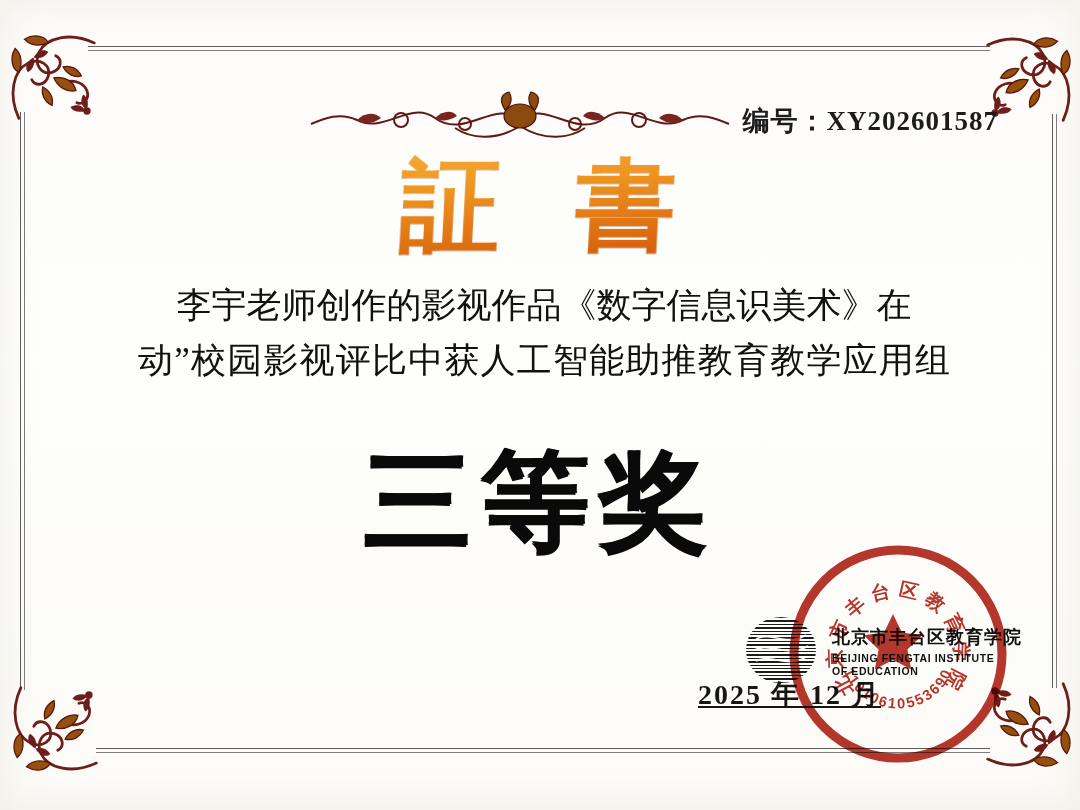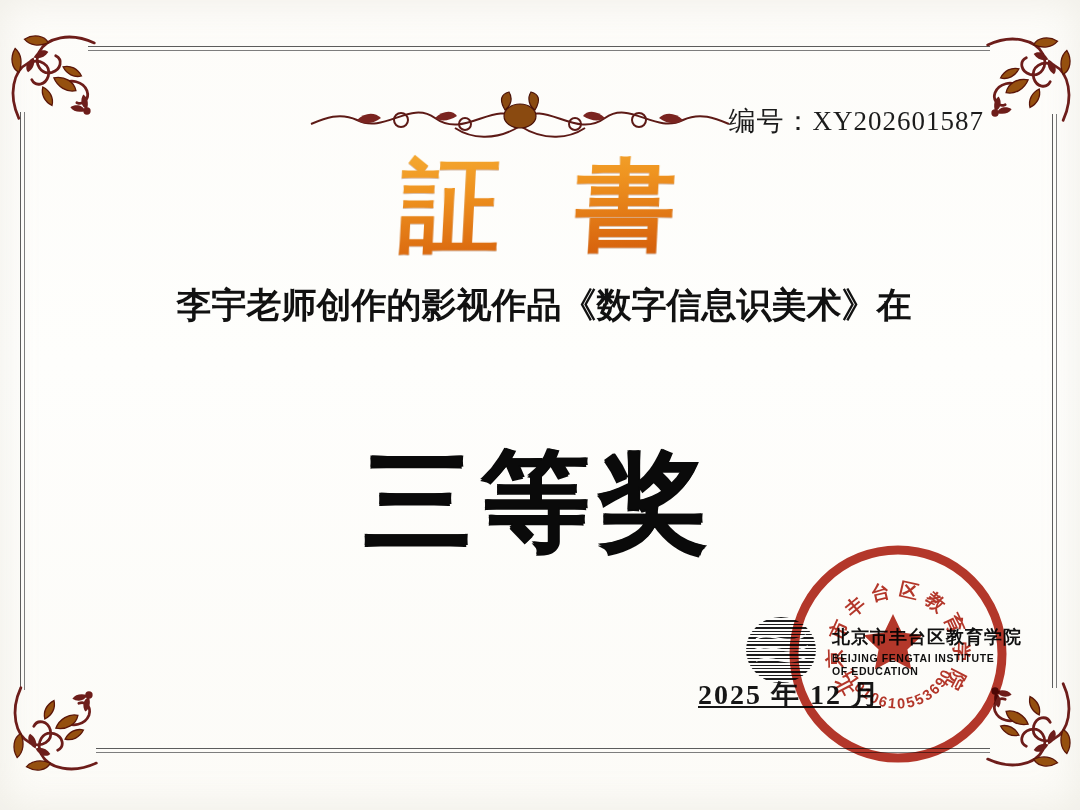--- a/index.html
+++ b/index.html
@@ -25,38 +25,38 @@
   .corner.tl { left:6px;   top:30px; }
   .corner.tr { left:984px; top:32px;  transform:scaleX(-1); }
   .corner.bl { left:8px;   top:684px; transform:scaleY(-1); }
   .corner.br { left:984px; top:680px; transform:scale(-1,-1); }
 
   
   .flourish { position:absolute; left:305px; top:90px; width:430px; height:62px; }
 
   
   .serial {
-    position:absolute; top:103px; right:96px;
-    font-size:27px; color:#1c1c1c; letter-spacing:1px; font-weight:400;
+    position:absolute; top:103px; right:82px;
+    font-size:27px; color:#1c1c1c; letter-spacing:1px; font-weight:700;
   }
 
   
   .cert-title {
     position:absolute; top:152px; left:0; width:100%;
     text-align:center; font-size:100px; line-height:110px; font-weight:700;
     letter-spacing:4px; word-spacing:42px;
     background:linear-gradient(175deg,#f7b33a 8%, #ef9420 38%, #d9660e 72%, #bb4a08 100%);
     -webkit-background-clip:text; background-clip:text; color:transparent;
     filter:drop-shadow(0 1px 0 rgba(140,60,5,.35));
     transform:skewX(-3deg);
   }
 
   
   .body-block { position:absolute; left:138px; top:278px; width:812px;
-    color:#111; font-weight:700; font-size:35px; line-height:55px; }
+    color:#111; font-weight:400; font-size:35px; line-height:55px; }
   .body-line.centered { text-align:center; }
   .body-line.justified { text-align:justify; text-align-last:justify; }
 
   
   .award {
     position:absolute; top:438px; left:0; width:100%;
     text-align:center; font-size:108px; line-height:128px;
     font-weight:700; color:#0a0a0a; letter-spacing:10px;
     text-shadow:1.5px 0 0 #0a0a0a, 0 1.5px 0 #0a0a0a;
   }
@@ -151,20 +151,21 @@
       <path d="M230,20 C236,10 234,4 226,2 C222,8 224,16 230,20 Z"></path>
     </g>
   </svg>
 
   <div class="serial">编号：XY202601587</div>
 
   <div class="cert-title">証 書</div>
 
   <div class="body-block">
     <div class="body-line centered">李宇老师创作的影视作品《数字信息识美术》在</div>
+    <div class="body-line justified">动”校园影视评比中获人工智能助推教育教学应用组</div>
   </div>
 
   <div class="award">三等奖</div>
 
   <div class="logo"></div>
   <svg class="logo-wave" viewBox="0 0 70 66">
     <g fill="none" stroke="#fdfdfb" stroke-width="1.6">
       <path d="M10,22 C25,14 40,30 60,18"></path>
       <path d="M8,33 C25,25 42,41 62,29"></path>
       <path d="M10,44 C25,36 40,52 60,40"></path>

